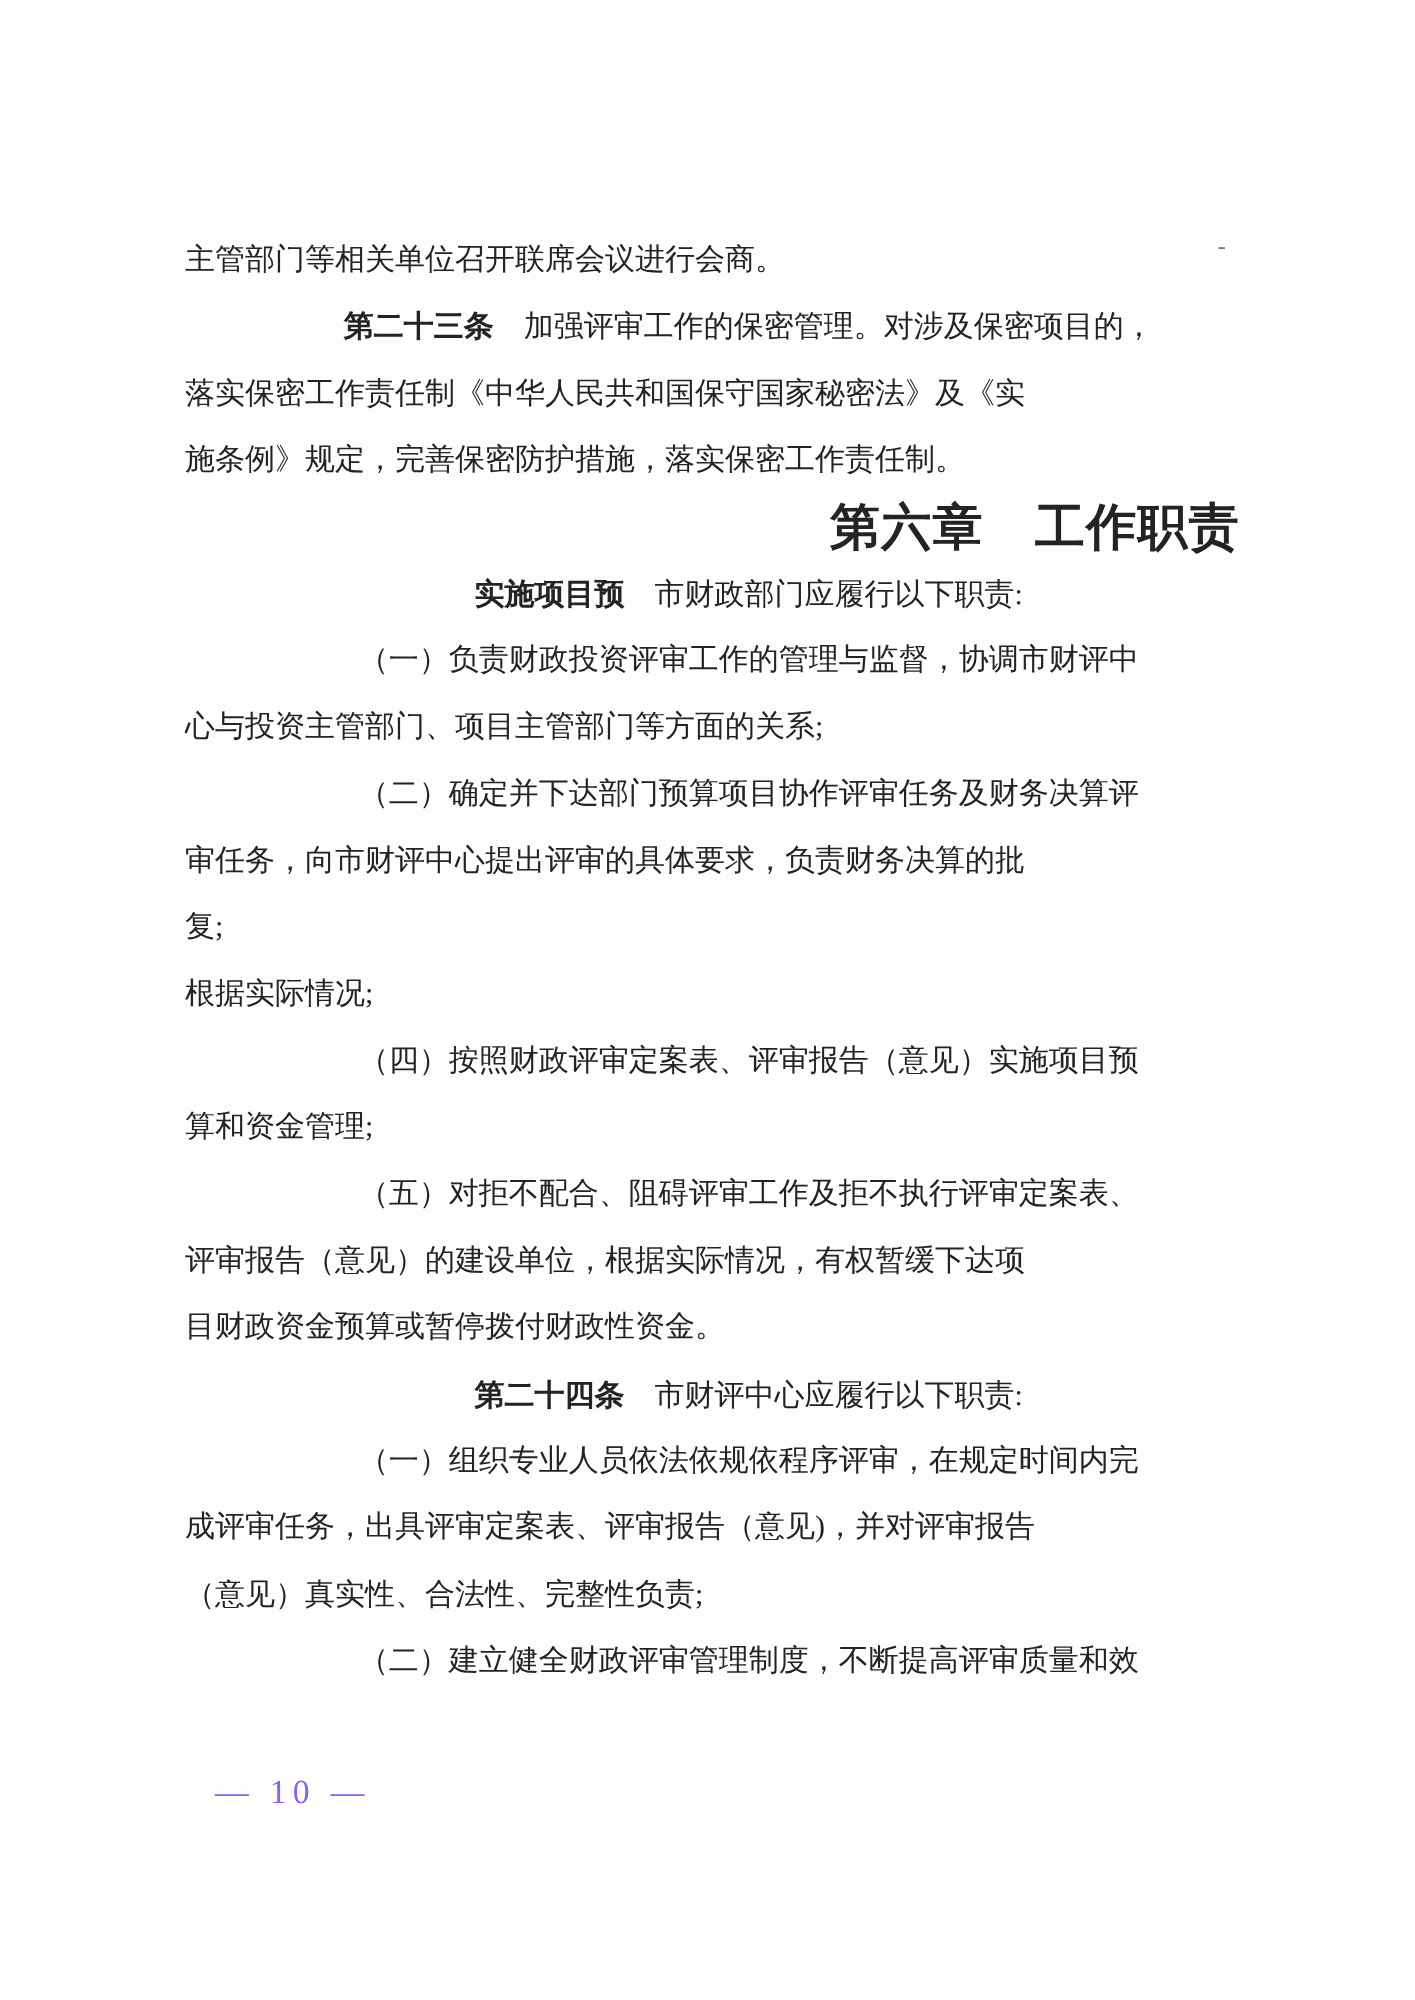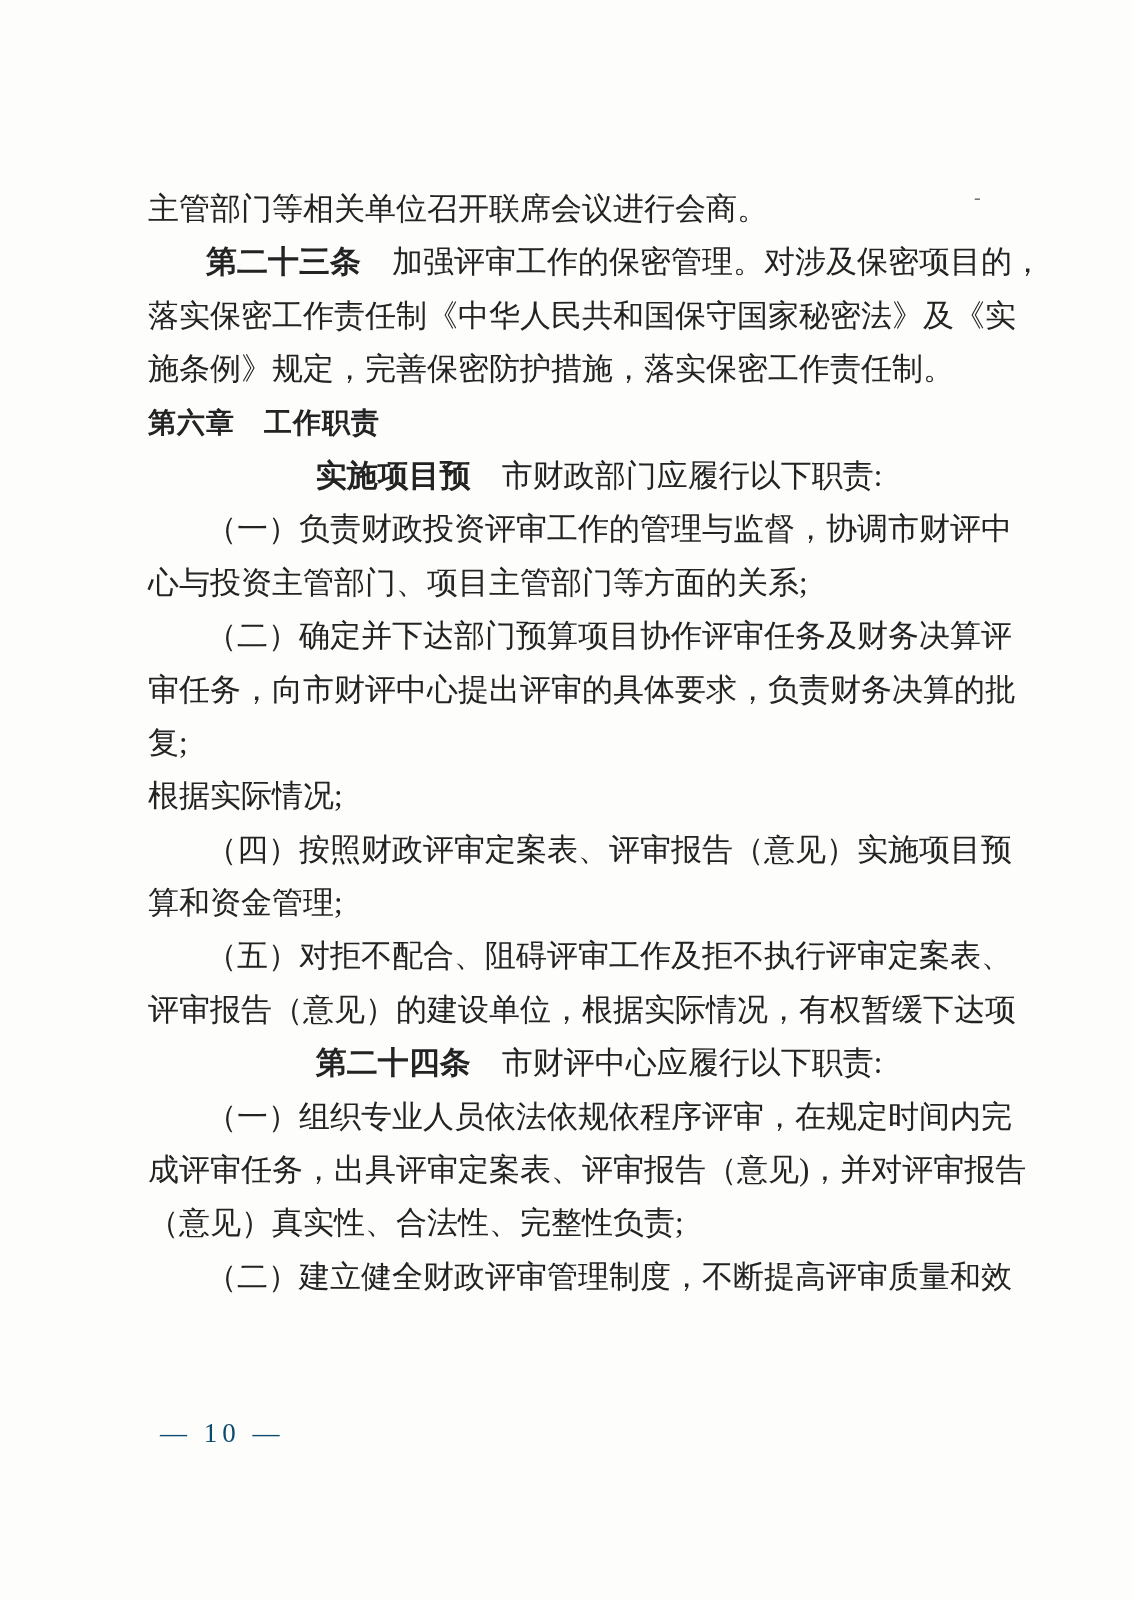--- a/index.html
+++ b/index.html
@@ -16,48 +16,48 @@
     font-family: "Liberation Serif", serif;
     color: #232323;
   }
   .content {
     position: absolute;
     left: 148px;
     top: 182px;
     width: 844px;
   }
   .line {
-    font-size: 31px;
+    font-size: 24px;
     line-height: 53.4px;
     height: 53.4px;
     letter-spacing: 0px;
     white-space: nowrap;
   }
   .line.indent {
     padding-left: 58px;
     text-align: center;
   }
   .line.heading {
-    text-align: left;
+    text-align: right;
     font-weight: bold;
-    font-size: 28px;
+    font-size: 40px;
     font-family: "Liberation Sans", sans-serif;
     letter-spacing: 1px;
   }
   .seg-bold {
     font-weight: bold;
     font-family: "Liberation Sans", sans-serif;
   }
   .page-number {
     position: absolute;
-    left: 160px;
+    left: 172px;
     top: 1418px;
     font-size: 27px;
     letter-spacing: 5px;
-    color: #0c4a6e;
+    color: #8b5cf6;
     font-family: "Liberation Serif", serif;
   }
   .corner-mark {
     position: absolute;
     left: 974px;
     top: 186px;
     font-size: 20px;
     color: #777777;
     font-family: "Liberation Serif", serif;
   }
@@ -78,20 +78,21 @@
       <div class="line indent"><span class="seg">（一）负责财政投资评审工作的管理与监督，协调市财评中</span></div>
       <div class="line"><span class="seg">心与投资主管部门、项目主管部门等方面的关系;</span></div>
       <div class="line indent"><span class="seg">（二）确定并下达部门预算项目协作评审任务及财务决算评</span></div>
       <div class="line"><span class="seg">审任务，向市财评中心提出评审的具体要求，负责财务决算的批</span></div>
       <div class="line"><span class="seg">复;</span></div>
       <div class="line"><span class="seg">根据实际情况;</span></div>
       <div class="line indent"><span class="seg">（四）按照财政评审定案表、评审报告（意见）实施项目预</span></div>
       <div class="line"><span class="seg">算和资金管理;</span></div>
       <div class="line indent"><span class="seg">（五）对拒不配合、阻碍评审工作及拒不执行评审定案表、</span></div>
       <div class="line"><span class="seg">评审报告（意见）的建设单位，根据实际情况，有权暂缓下达项</span></div>
+      <div class="line"><span class="seg">目财政资金预算或暂停拨付财政性资金。</span></div>
       <div class="line indent"><span class="seg-bold">第二十四条</span><span class="seg">　市财评中心应履行以下职责:</span></div>
       <div class="line indent"><span class="seg">（一）组织专业人员依法依规依程序评审，在规定时间内完</span></div>
       <div class="line"><span class="seg">成评审任务，出具评审定案表、评审报告（意见)，并对评审报告</span></div>
       <div class="line"><span class="seg">（意见）真实性、合法性、完整性负责;</span></div>
       <div class="line indent"><span class="seg">（二）建立健全财政评审管理制度，不断提高评审质量和效</span></div>
     </div>
 
   <div class="page-number">— 10 —</div>
 </div>
 

